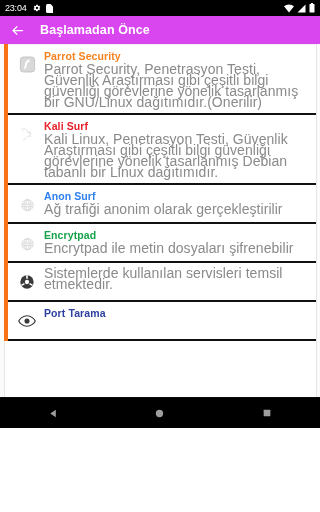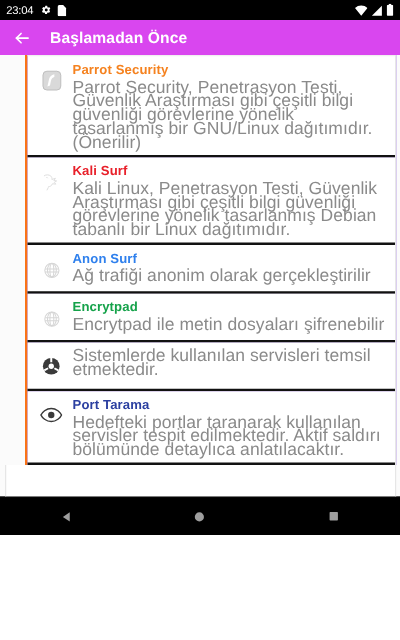--- a/index.html
+++ b/index.html
@@ -82,23 +82,23 @@
 
   
   .content {
     flex: 1 1 auto;
     background: #fbfbfb;
     overflow: hidden;
     position: relative;
   }
 
   .list-card {
-    background: #6d28d9;
-    margin: 0 3px 0 20px;
-    border-left: 2px solid #f97316;
+    background: #f0abfc;
+    margin: 0 3px 0 4px;
+    border-left: 4px solid #f97316;
     border-right: 1px solid #e6e6e6;
   }
 
   .row {
     display: flex;
     align-items: flex-start;
     padding: 5px 6px 5px 6px;
     background: #ffffff;
     border-bottom: 2px solid #111111;
     min-height: 28px;
@@ -292,21 +292,20 @@
 
       <div class="row">
         <div class="row-icon">
           <svg width="18" height="18" viewBox="0 0 24 24">
             <path d="M12 5C6.5 5 2.2 9.3 1 12c1.2 2.7 5.5 7 11 7s9.8-4.3 11-7c-1.2-2.7-5.5-7-11-7z" fill="none" stroke="#3a3a3a" stroke-width="1.6"></path>
             <circle cx="12" cy="12" r="3.4" fill="#3a3a3a"></circle>
           </svg>
         </div>
         <div class="row-text">
           <div class="row-title" style="color:#2B3FA0">Port Tarama</div>
-          <div class="row-desc">Hedefteki portlar taranarak kullanılan servisler tespit edilmektedir. Aktif saldırı bölümünde detaylıca anlatılacaktır.</div>
         </div>
       </div>
 
     </div>
 
     <div class="tail-area"></div>
 
   </div>
 
   <div class="navbar">

